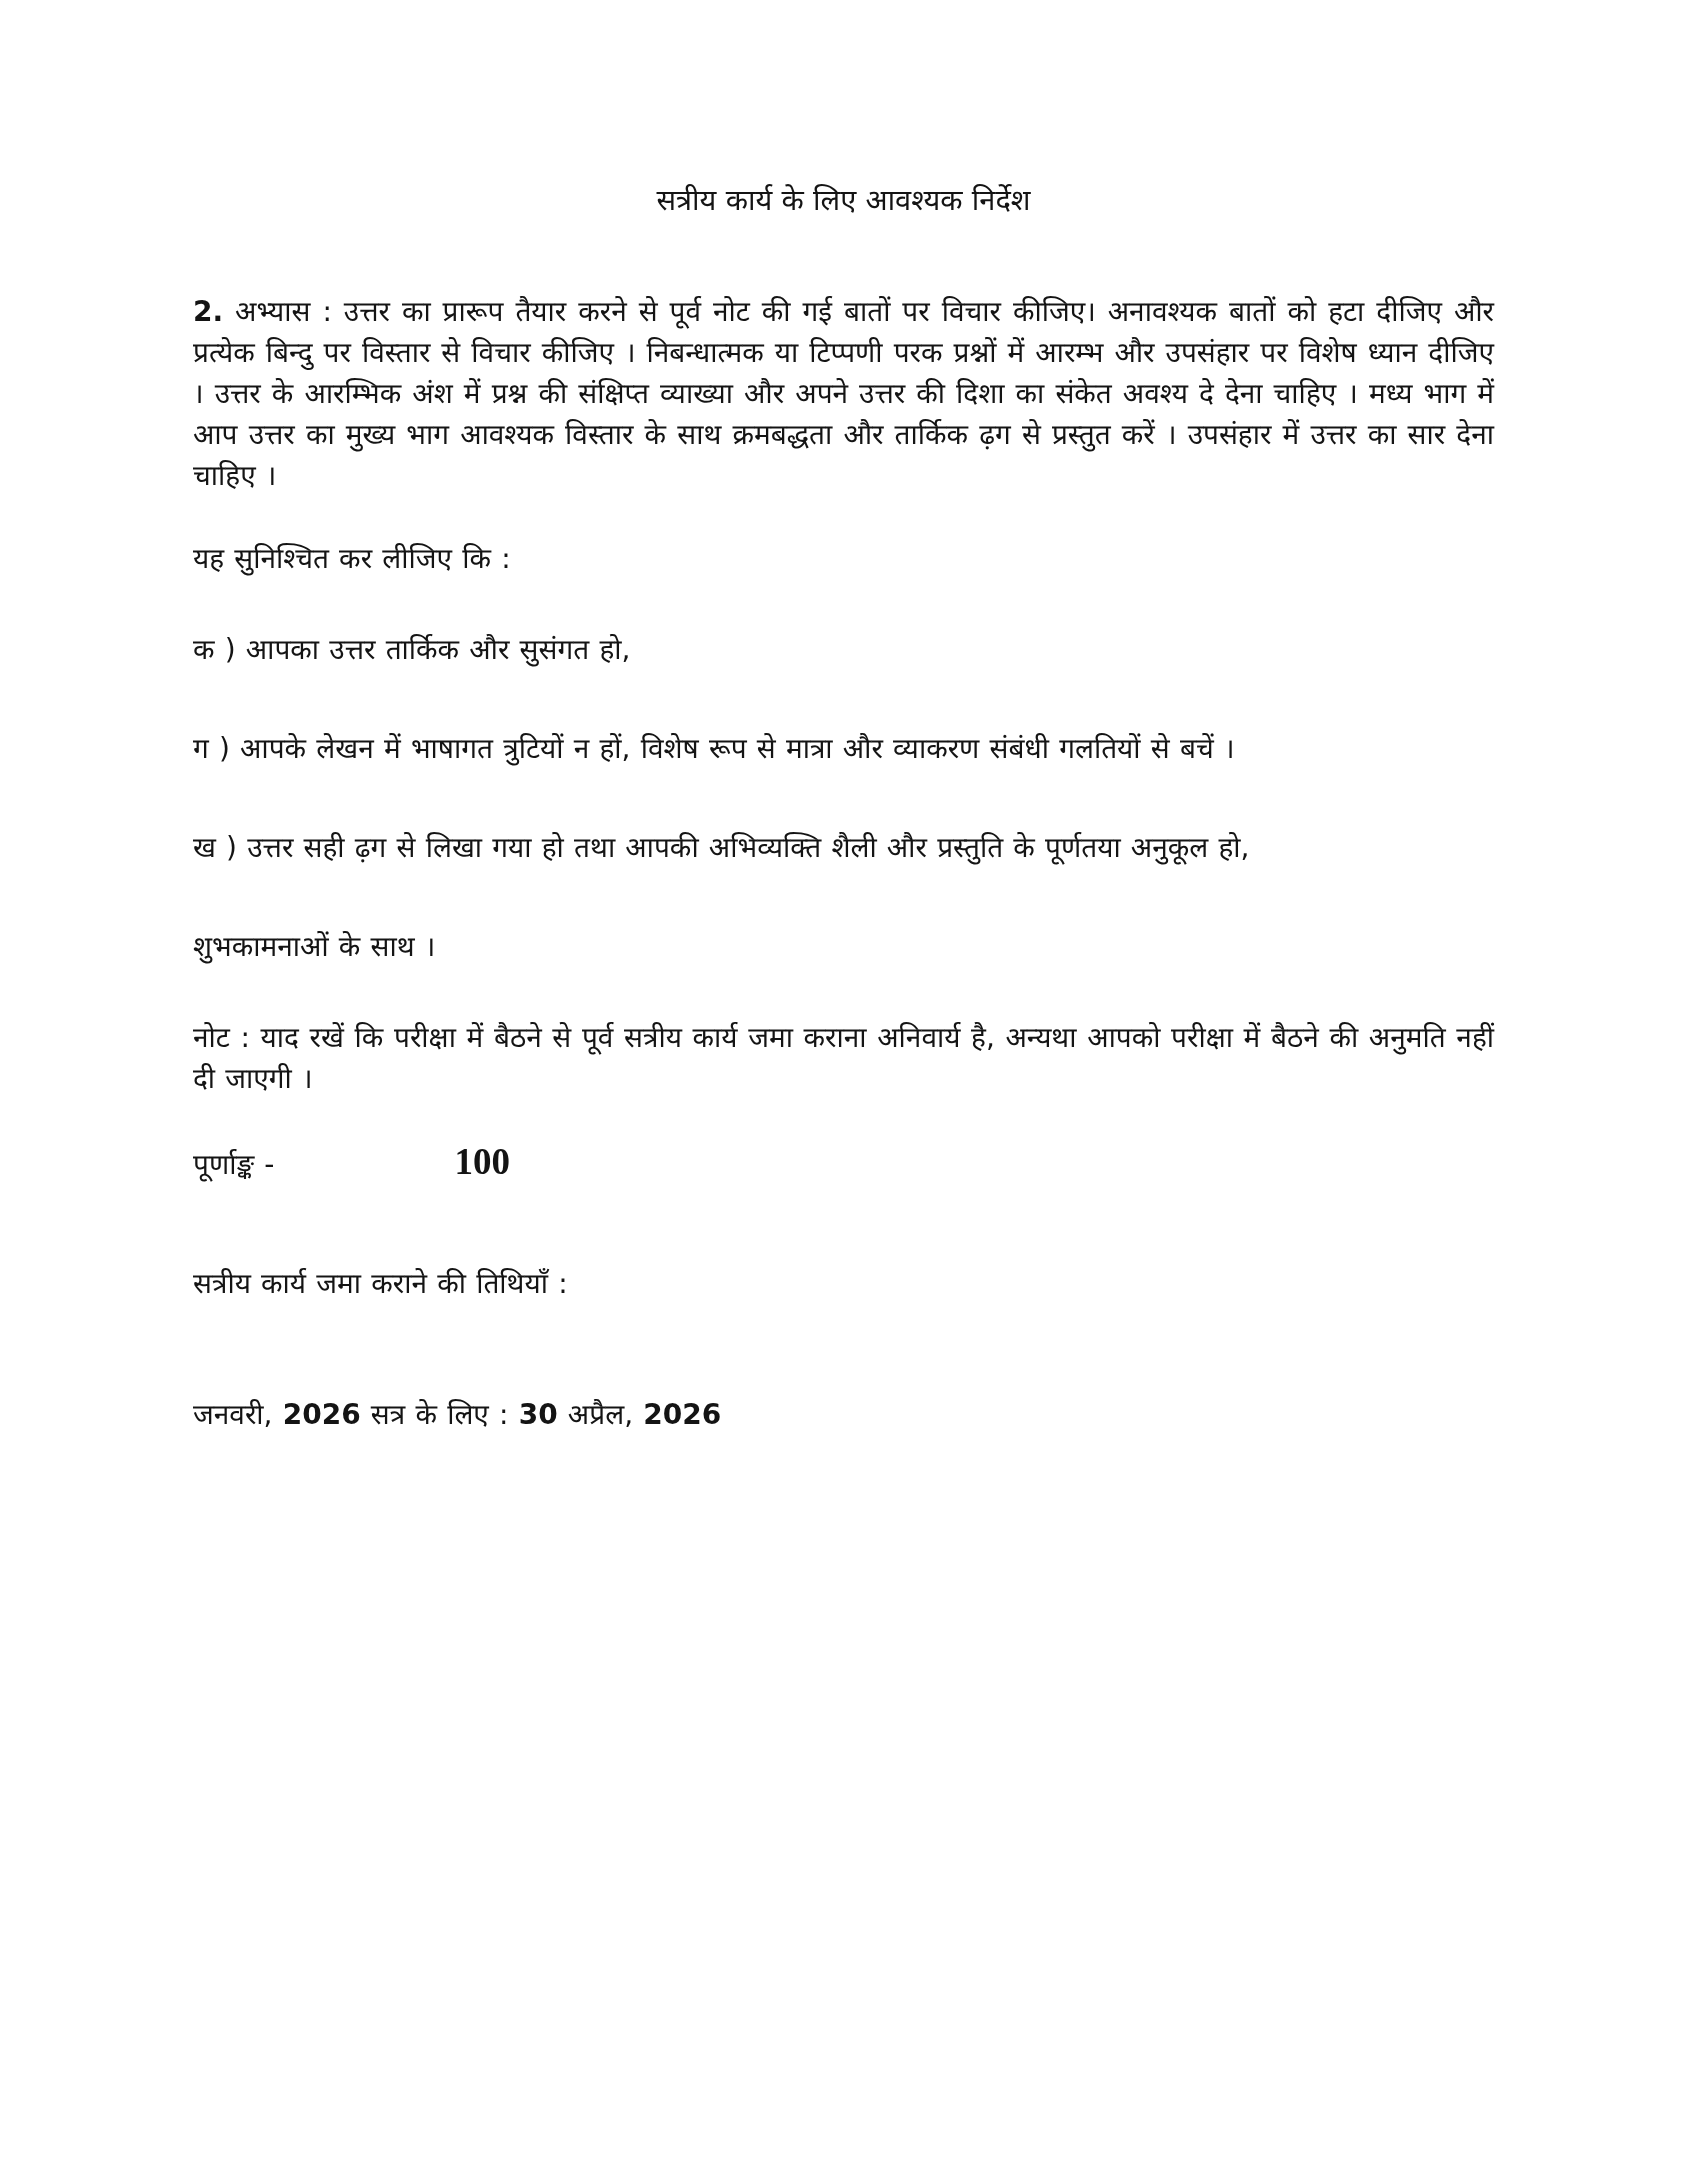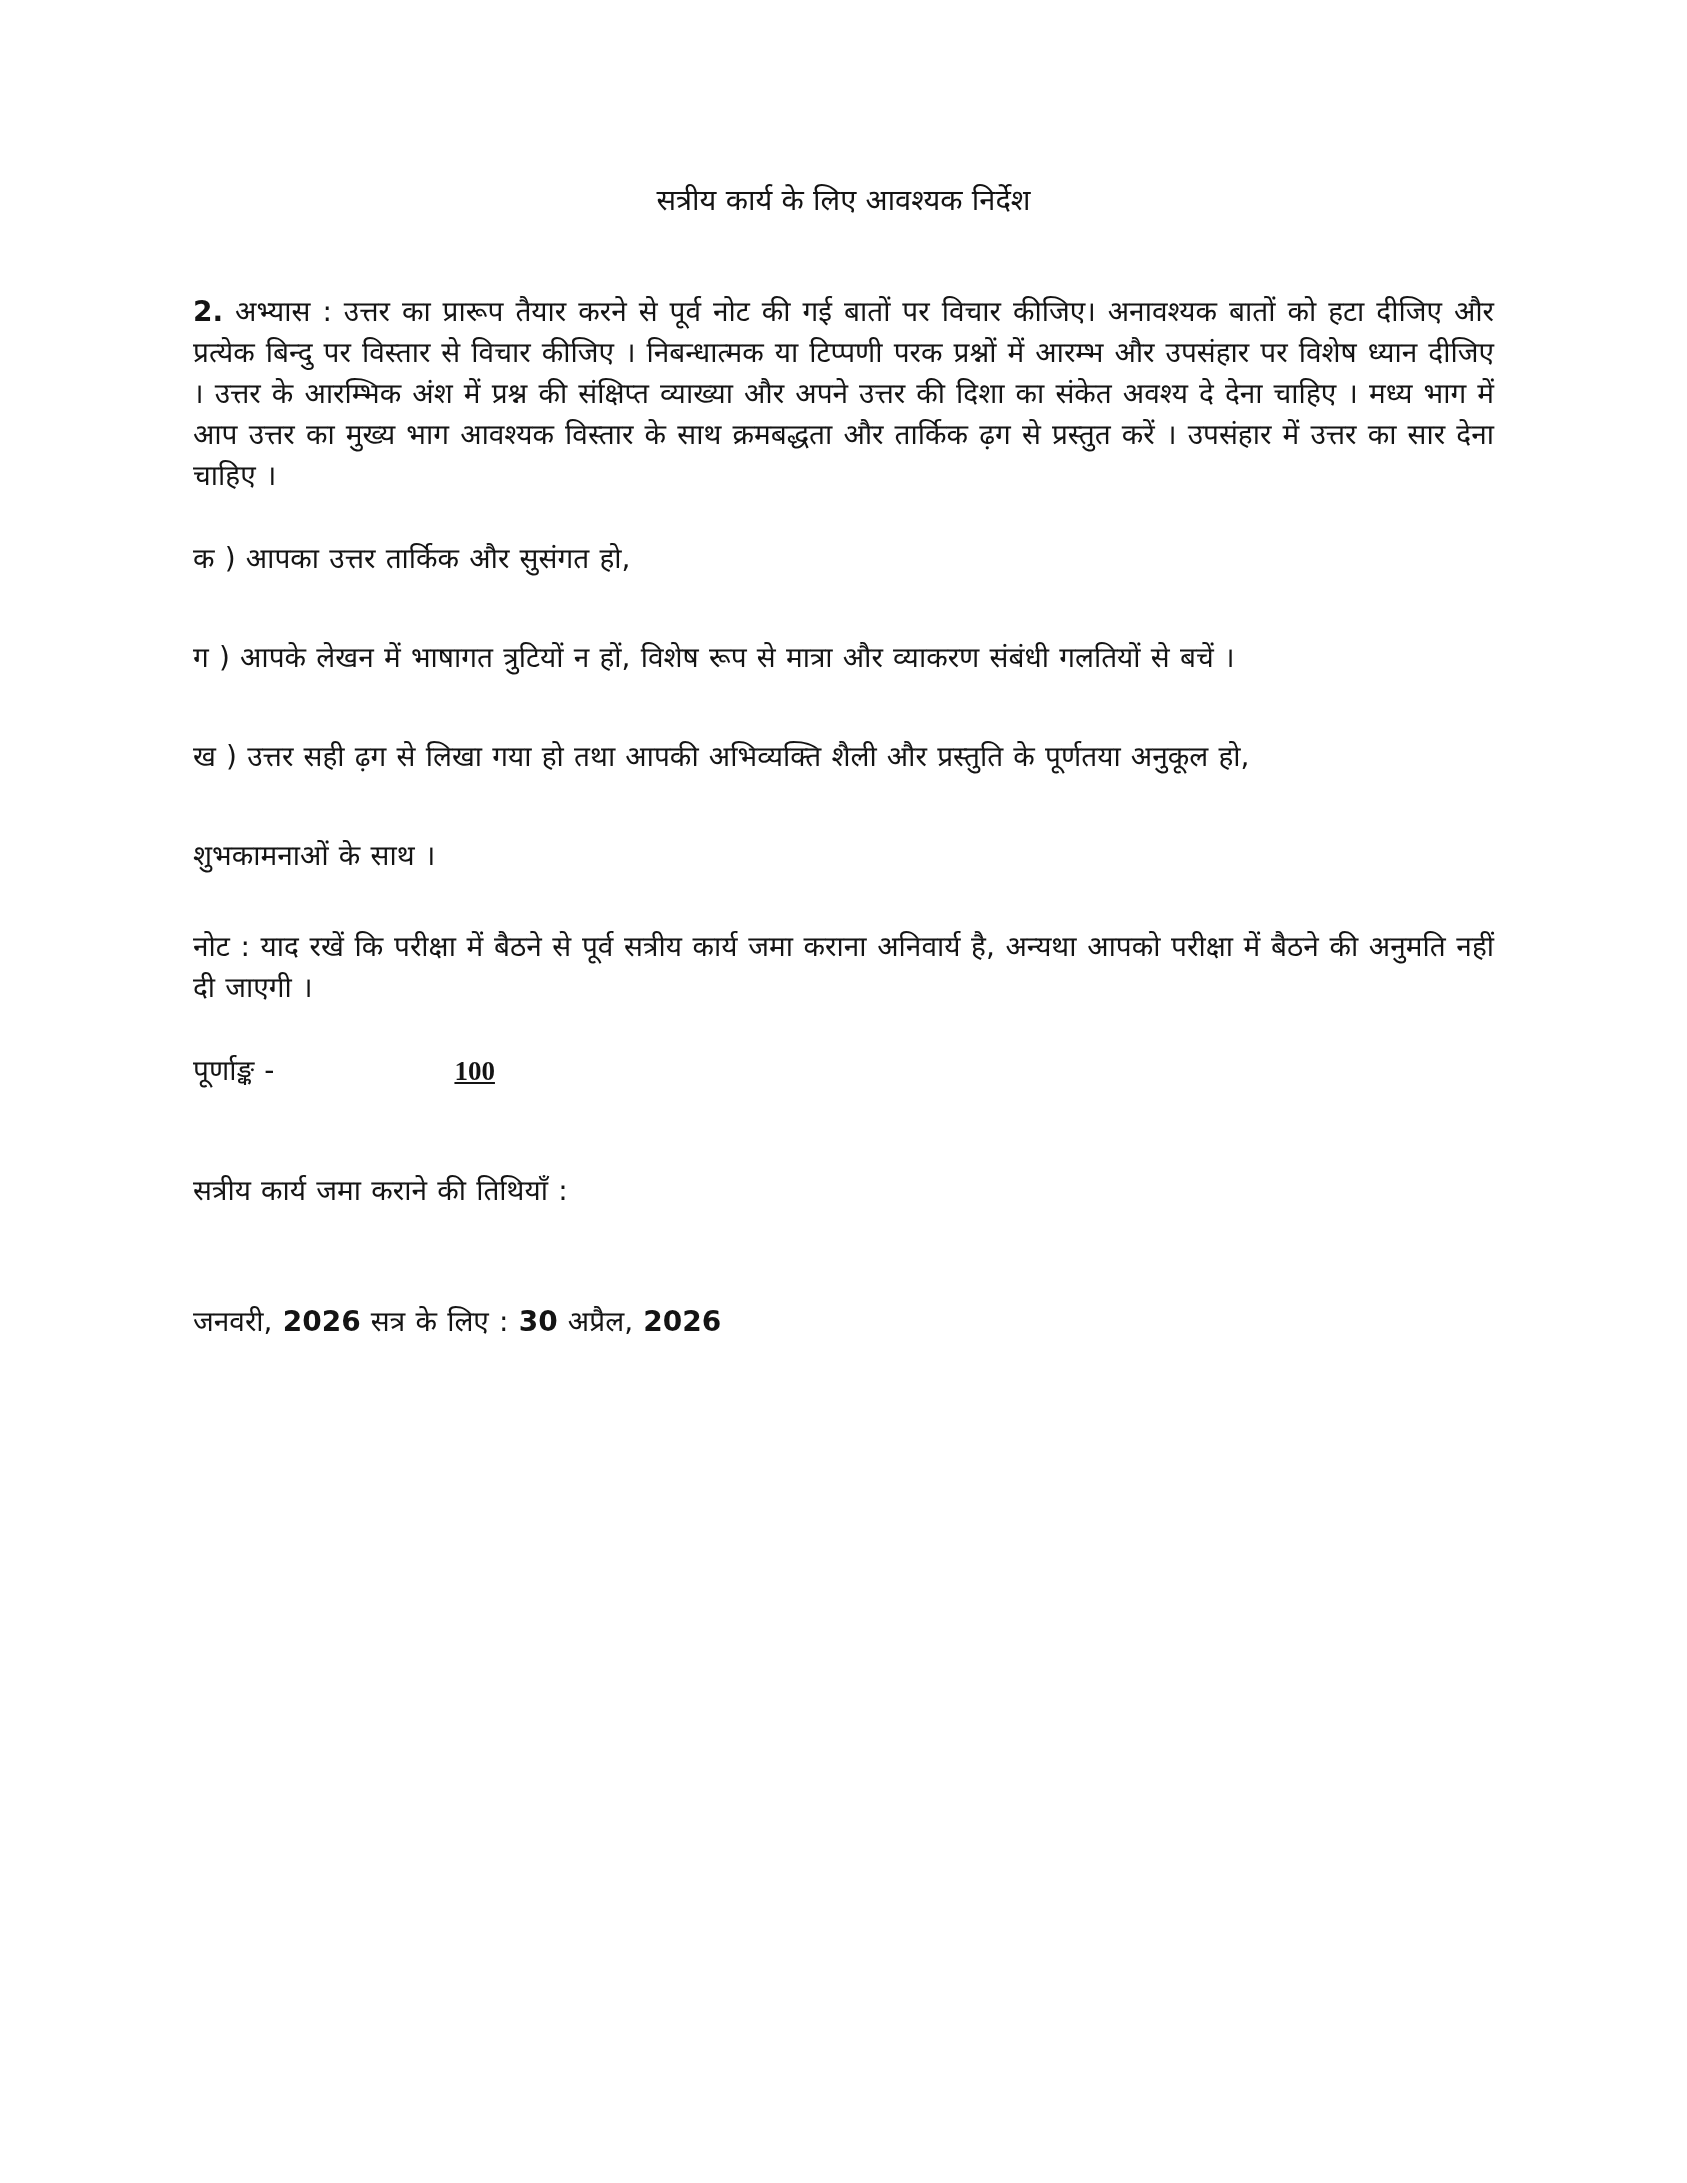--- a/index.html
+++ b/index.html
@@ -57,31 +57,31 @@
   }
   .b {
     font-weight: 700;
   }
   .gap {
     display: inline-block;
     margin-left: 180px;
   }
   .marks .b {
     font-family: "Liberation Serif", "DejaVu Serif", serif;
-    font-size: 27px;
-    text-decoration: underline;
+    font-size: 37px;
   }
 </style>
 </head>
 <body>
 
 <div class="page">
   <h1 class="doc-title">सत्रीय कार्य के लिए आवश्यक निर्देश</h1>
   <div id="content">
       <p class="para"><span class="b">2.</span><span> अभ्यास : उत्तर का प्रारूप तैयार करने से पूर्व नोट की गई बातों पर विचार कीजिए। अनावश्यक बातों को हटा दीजिए और प्रत्येक बिन्दु पर विस्तार से विचार कीजिए । निबन्धात्मक या टिप्पणी परक प्रश्नों में आरम्भ और उपसंहार पर विशेष ध्यान दीजिए । उत्तर के आरम्भिक अंश में प्रश्न की संक्षिप्त व्याख्या और अपने उत्तर की दिशा का संकेत अवश्य दे देना चाहिए । मध्य भाग में आप उत्तर का मुख्य भाग आवश्यक विस्तार के साथ क्रमबद्धता और तार्किक ढ़ग से प्रस्तुत करें । उपसंहार में उत्तर का सार देना चाहिए ।</span></p>
+      <p class="line"><span>यह सुनिश्चित कर लीजिए कि :</span></p>
       <p class="item"><span>क ) आपका उत्तर तार्किक और सुसंगत हो,</span></p>
       <p class="item"><span>ग ) आपके लेखन में भाषागत त्रुटियों न हों, विशेष रूप से मात्रा और व्याकरण संबंधी गलतियों से बचें ।</span></p>
       <p class="item"><span>ख ) उत्तर सही ढ़ग से लिखा गया हो तथा आपकी अभिव्यक्ति शैली और प्रस्तुति के पूर्णतया अनुकूल हो,</span></p>
       <p class="line"><span>शुभकामनाओं के साथ ।</span></p>
       <p class="para"><span>नोट : याद रखें कि परीक्षा में बैठने से पूर्व सत्रीय कार्य जमा कराना अनिवार्य है, अन्यथा आपको परीक्षा में बैठने की अनुमति नहीं दी जाएगी ।</span></p>
       <p class="marks"><span>पूर्णाङ्क -</span><span class="b gap">100</span></p>
       <p class="dates-head"><span>सत्रीय कार्य जमा कराने की तिथियाँ :</span></p>
       <p class="date"><span>जनवरी, </span><span class="b">2026</span><span> सत्र के लिए : </span><span class="b">30</span><span> अप्रैल, </span><span class="b">2026</span></p>
     </div>
 </div>

